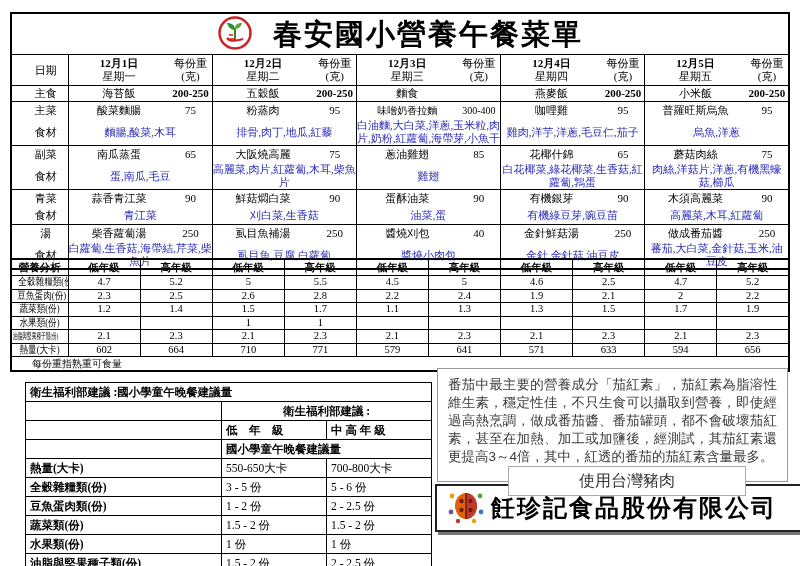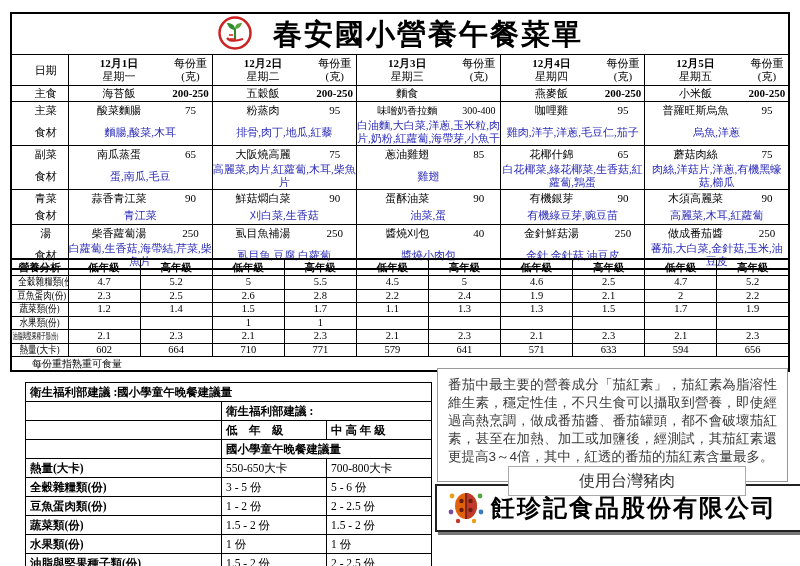--- a/index.html
+++ b/index.html
@@ -36,21 +36,21 @@
   .vr td{height:12.5px;}
   .lab2{font-size:9.5px;}
   .shrink{display:inline-block;white-space:nowrap;transform:scaleX(0.82);transform-origin:center;}
   .shrink2{display:inline-block;white-space:nowrap;transform:scaleX(0.52);transform-origin:left;margin-left:1px;font-size:9px;}
   .foot-row td{height:13px;text-align:left;font-size:10px;padding-left:20px;}
 
   
   .rec{position:absolute;left:25px;top:382px;width:406px;border:1.5px solid #000;}
   .rec td{font-size:11.5px;height:16px;font-weight:bold;text-align:left;padding:1px 4px;line-height:13px;}
   .rec .val{font-weight:normal;}
-  .rec .ctr{}
+  .rec .ctr{text-align:center;}
   .rec .hdrline{font-size:11.5px;}
 
   
   .tomato{position:absolute;left:437px;top:368px;width:351px;height:114px;border:1px solid #999;
           background:#fff;box-sizing:border-box;padding:7px 10px;font-family:"Liberation Sans","DejaVu Sans",sans-serif;
           font-size:13.5px;line-height:18px;color:#3a3a3a;text-align:justify;}
   .pork{position:absolute;left:508px;top:466px;width:238px;height:30px;border:1px solid #aaa;background:#fff;
         box-sizing:border-box;display:flex;align-items:center;justify-content:center;
         font-family:"Liberation Sans","DejaVu Sans",sans-serif;font-size:16px;color:#333;z-index:5;}
   .company{position:absolute;left:435px;top:484px;width:399px;height:48px;border:2px solid #222;

